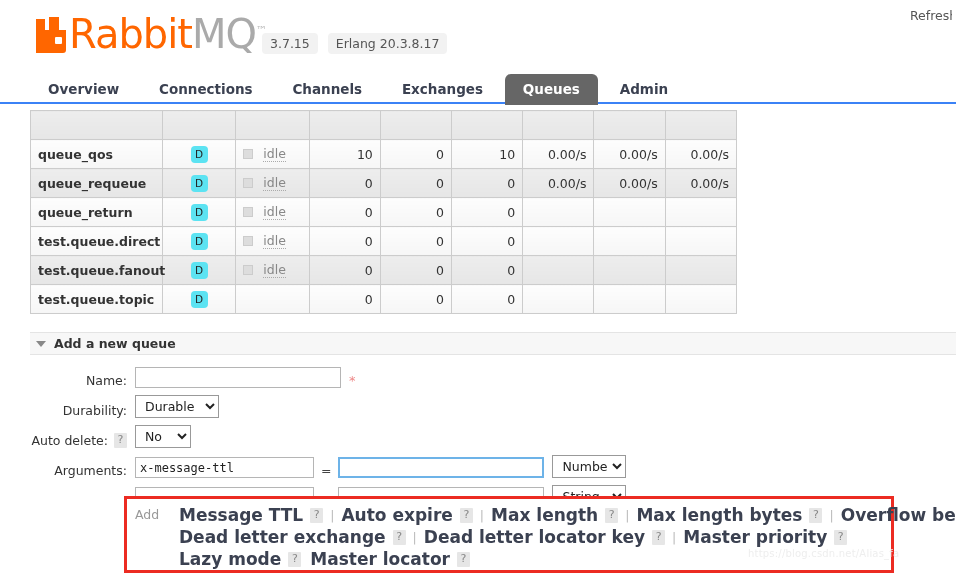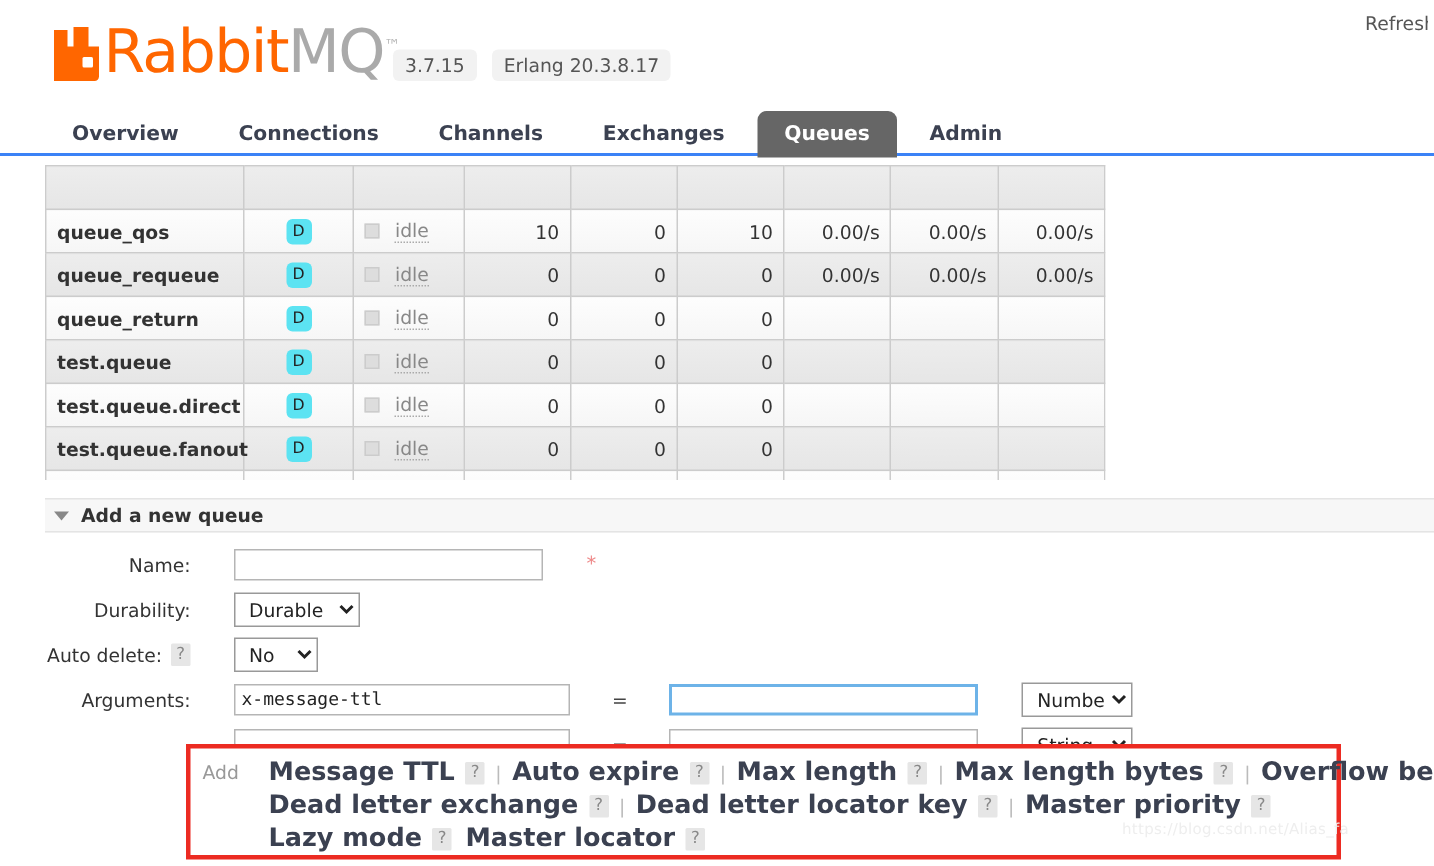--- a/index.html
+++ b/index.html
@@ -184,24 +184,23 @@
   #addq-title { font-size: 12.5px; font-weight: bold; color: #333; }
 
   #form {
     position: absolute;
     left: 30px;
     top: 364px;
     width: 860px;
   }
   .frow {
     display: flex;
-    align-items: center;
+    align-items: flex-end;
     margin-bottom: 6px;
     min-height: 24px;
-    gap: 21px;
   }
   .flabel {
     width: 105px;
     text-align: right;
     padding-right: 8px;
     font-size: 12.5px;
     color: #333;
     display: flex;
     align-items: center;
     justify-content: flex-end;
@@ -223,21 +222,21 @@
     height: 21px;
     border: 1px solid #b5b5b5;
     font-family: "DejaVu Sans Mono", "Liberation Mono", monospace;
     font-size: 12px;
     padding: 0 4px;
     color: #222;
     background: #fff;
     outline: none;
   }
   input.txt.name { width: 206px; }
-  input.txt.argkey { width: 224px; }
+  input.txt.argkey { width: 179px; }
   input.txt.argval { width: 206px; }
   input.txt.focused {
     border: 2px solid #6db3e8;
   }
   .req-star { color: #e88; margin-left: 8px; font-size: 13px; }
   .eq { margin: 0 7px; color: #444; font-size: 12.5px; }
 
   select.sel {
     height: 23px;
     border: 1px solid #999;
@@ -386,36 +385,20 @@
               <span class="state-text">idle</span>
             </div>
           </td>
           <td class="c-num">0</td>
           <td class="c-num">0</td>
           <td class="c-num">0</td>
           <td class="c-rate"></td>
           <td class="c-rate"></td>
           <td class="c-rate"></td>
         </tr>
-        <tr class="alt">
-          <td class="c-name">test.queue</td>
-          <td class="c-feat"><span class="dbadge">D</span></td>
-          <td class="c-state">
-            <div class="state-cell">
-              <span class="state-swatch"></span>
-              <span class="state-text">idle</span>
-            </div>
-          </td>
-          <td class="c-num">0</td>
-          <td class="c-num">0</td>
-          <td class="c-num">0</td>
-          <td class="c-rate"></td>
-          <td class="c-rate"></td>
-          <td class="c-rate"></td>
-        </tr>
         <tr>
           <td class="c-name">test.queue.direct</td>
           <td class="c-feat"><span class="dbadge">D</span></td>
           <td class="c-state">
             <div class="state-cell">
               <span class="state-swatch"></span>
               <span class="state-text">idle</span>
             </div>
           </td>
           <td class="c-num">0</td>

